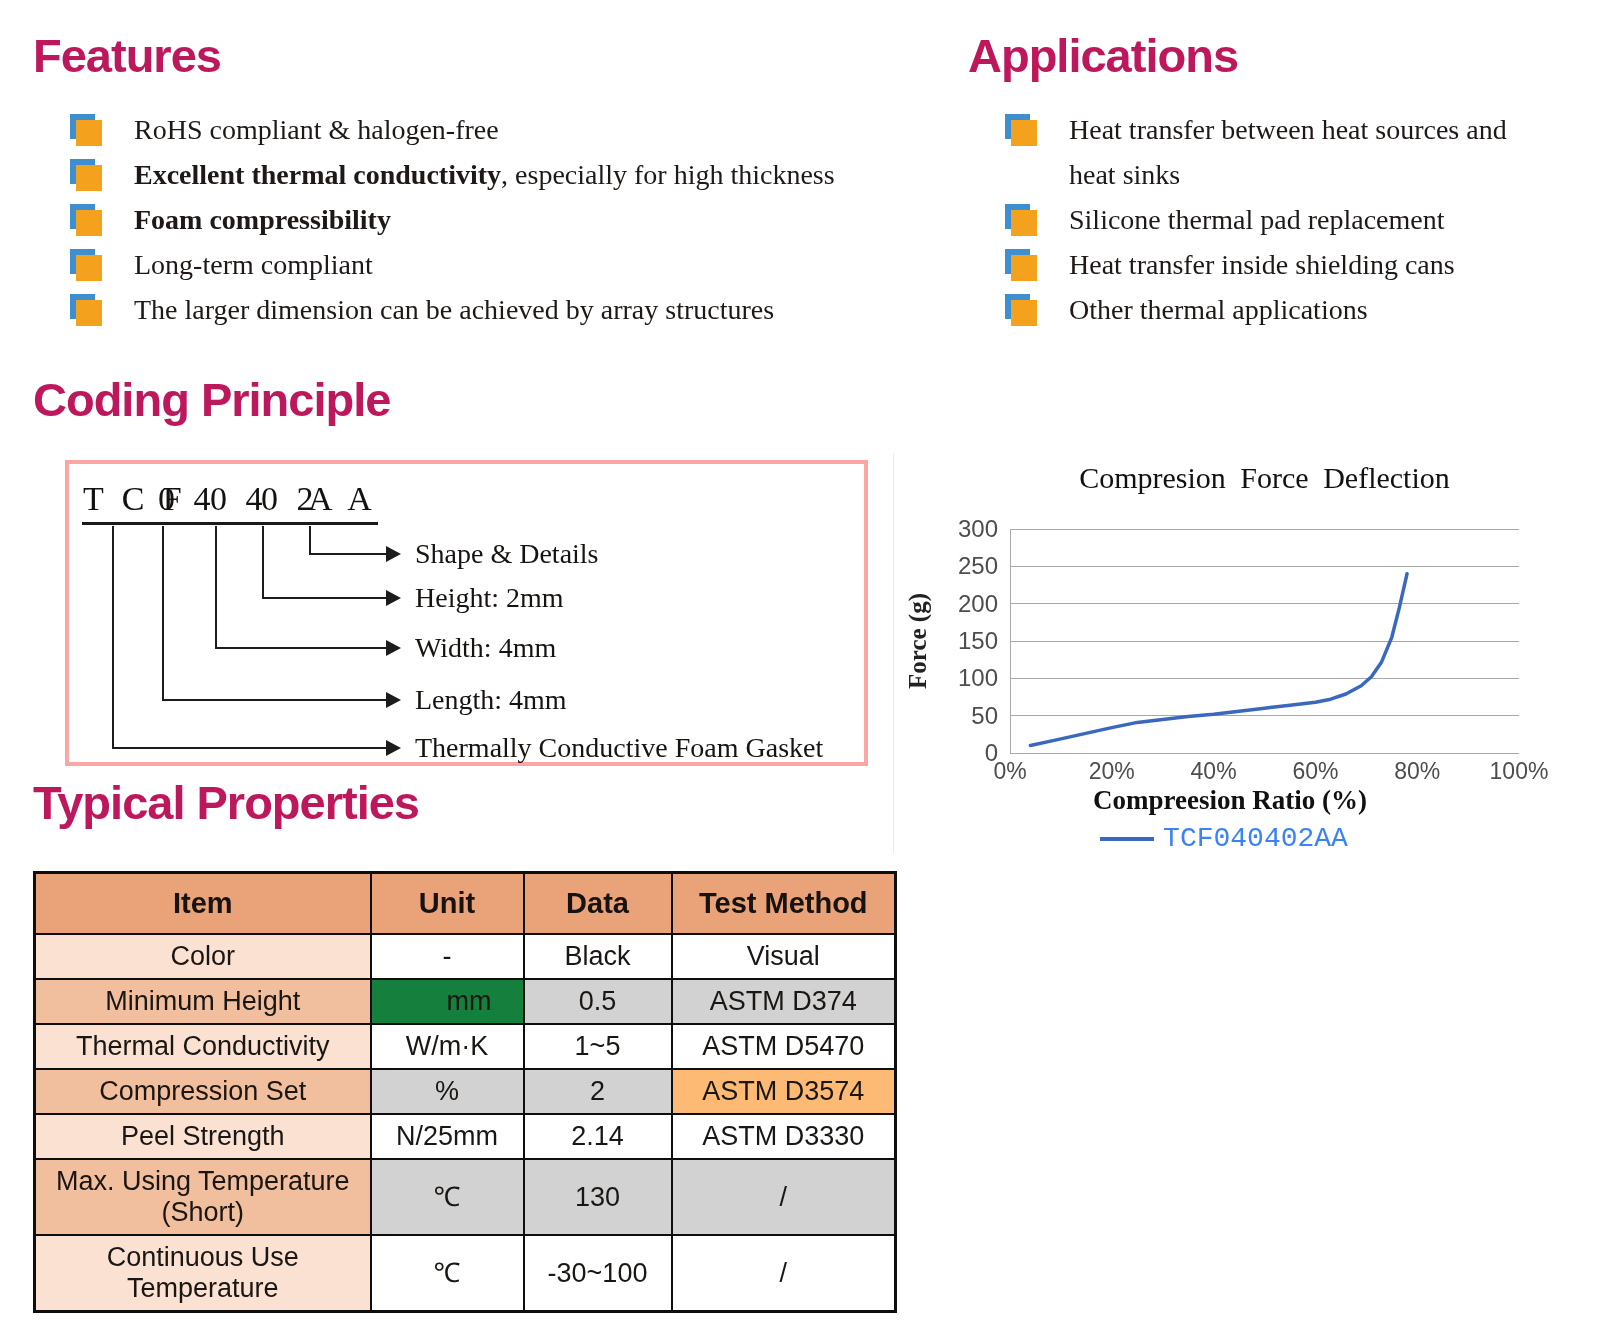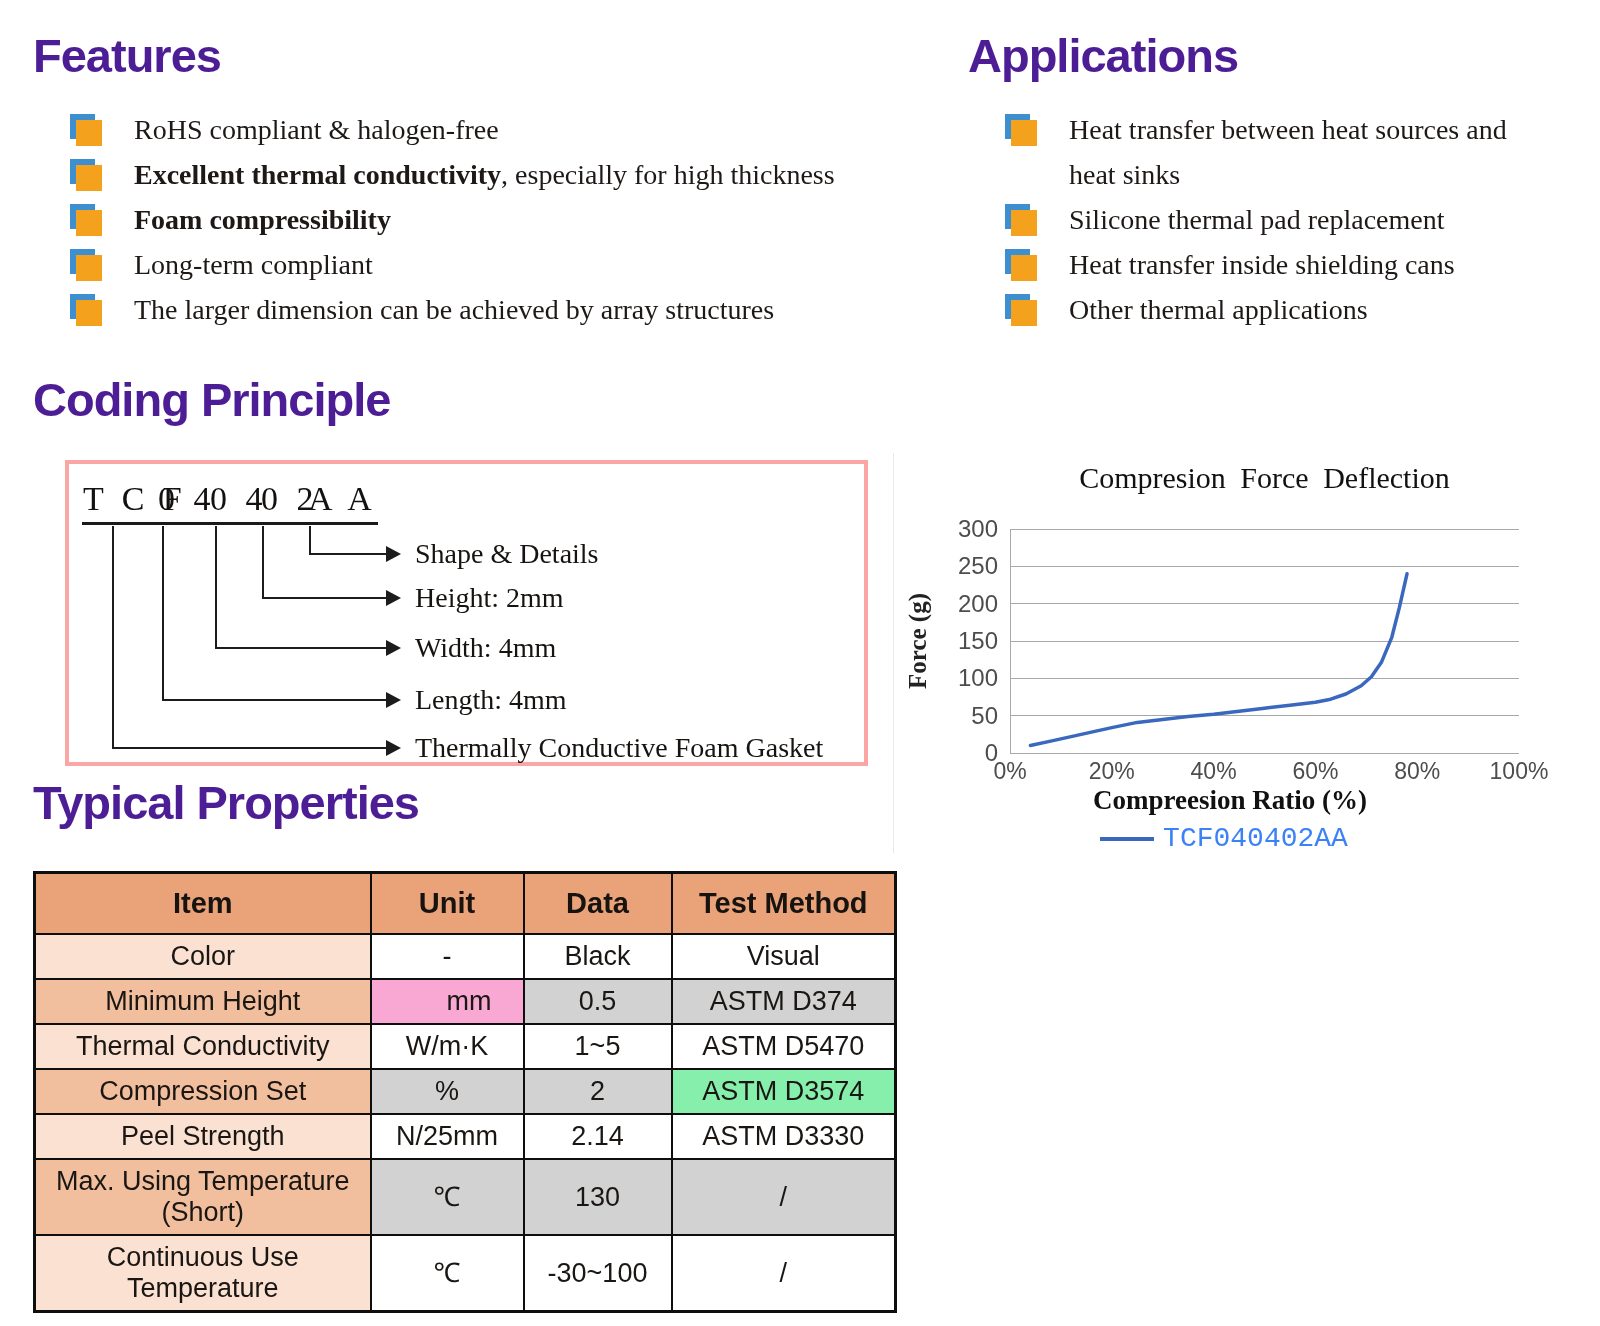--- a/index.html
+++ b/index.html
@@ -1,18 +1,18 @@
 <!DOCTYPE html>
 <html><head>
 <meta charset="utf-8">
 <style>
   html,body{margin:0;padding:0;background:#fff;}
   .page{position:relative;width:1600px;height:1326px;background:#ffffff;overflow:hidden;
         font-family:"Liberation Sans",sans-serif;color:#1c1715;}
-  h2.sec-title{margin:0;font-size:47px;font-weight:bold;color:#4c1d95;letter-spacing:-1px;
+  h2.sec-title{margin:0;font-size:47px;font-weight:bold;color:#be185d;letter-spacing:-1px;
         font-family:"Liberation Sans",sans-serif;}
   
   .section{position:absolute;}
   .bullet-list{margin-top:24px;padding-left:37px;}
   .b-item{display:flex;align-items:flex-start;line-height:45px;
           font-family:"Liberation Serif","DejaVu Serif",serif;font-size:28px;color:#1e1916;}
   .bullet{position:relative;width:34px;height:34px;flex:0 0 34px;margin-top:7px;margin-right:30px;}
   .b-blue{position:absolute;left:0;top:0;width:25px;height:25px;}
   .b-orange{position:absolute;left:6px;top:6px;width:26px;height:26px;}
   .applications .item-text{max-width:452px;}
@@ -215,35 +215,35 @@
       </thead>
     <tbody id="props-body">
         <tr>
           <td style="background: rgb(250, 225, 210);">Color</td>
           <td style="background: rgb(255, 255, 255);">-</td>
           <td style="background: rgb(255, 255, 255);">Black</td>
           <td style="background: rgb(255, 255, 255);">Visual</td>
         </tr>
         <tr>
           <td style="background: rgb(241, 191, 157);">Minimum Height</td>
-          <td style="background: #f9a8d4; padding-left: 48px;">mm</td>
+          <td style="background: #15803d; padding-left: 48px;">mm</td>
           <td style="background: rgb(210, 210, 210);">0.5</td>
           <td style="background: rgb(210, 210, 210);">ASTM D374</td>
         </tr>
         <tr>
           <td style="background: rgb(250, 225, 210);">Thermal Conductivity</td>
           <td style="background: rgb(255, 255, 255);">W/m·K</td>
           <td style="background: rgb(255, 255, 255);">1~5</td>
           <td style="background: rgb(255, 255, 255);">ASTM D5470</td>
         </tr>
         <tr>
           <td style="background: rgb(241, 191, 157);">Compression Set</td>
           <td style="background: rgb(210, 210, 210);">%</td>
           <td style="background: rgb(210, 210, 210);">2</td>
-          <td style="background: #86efac;">ASTM D3574</td>
+          <td style="background: #fdba74;">ASTM D3574</td>
         </tr>
         <tr>
           <td style="background: rgb(250, 225, 210);">Peel Strength</td>
           <td style="background: rgb(255, 255, 255);">N/25mm</td>
           <td style="background: rgb(255, 255, 255);">2.14</td>
           <td style="background: rgb(255, 255, 255);">ASTM D3330</td>
         </tr>
         <tr>
           <td style="background: rgb(241, 191, 157);">Max. Using Temperature (Short)</td>
           <td style="background: rgb(210, 210, 210);">℃</td>

